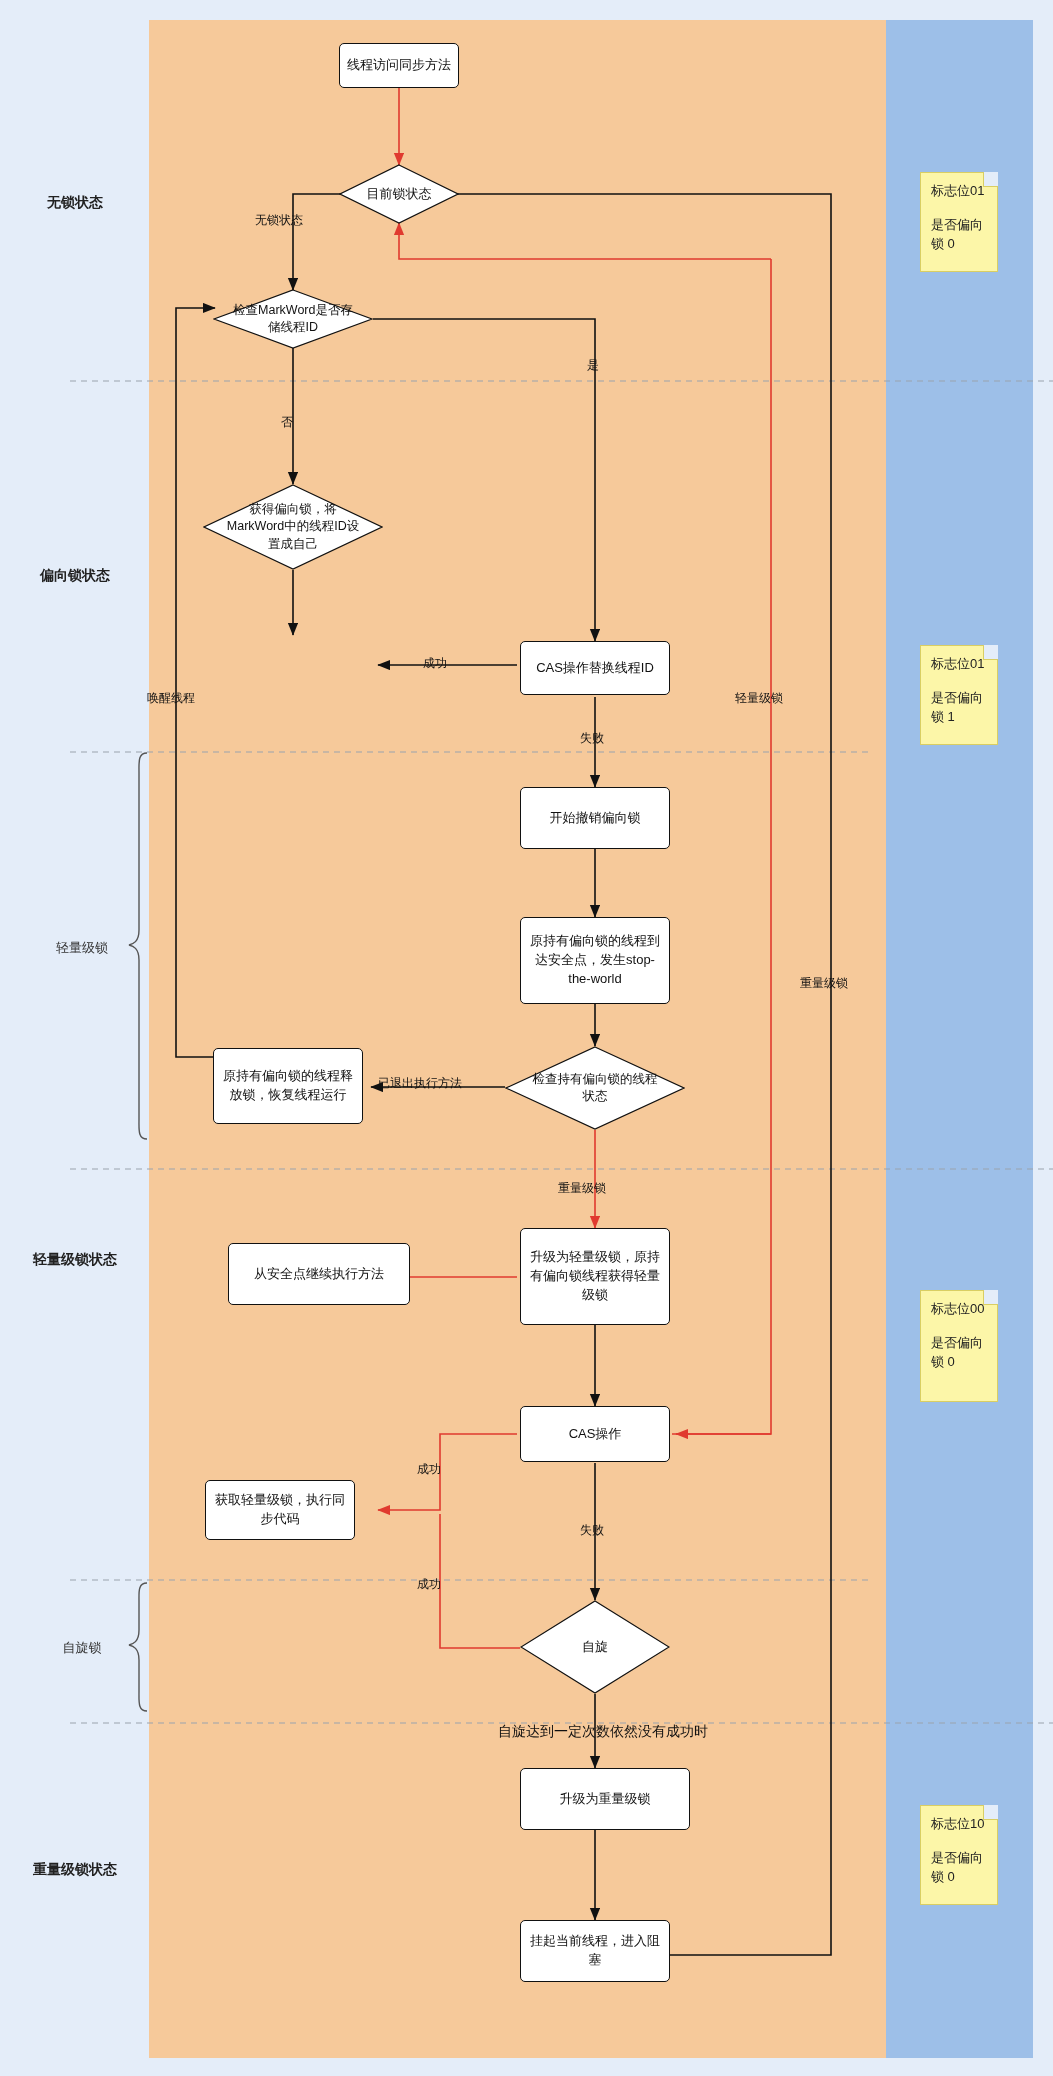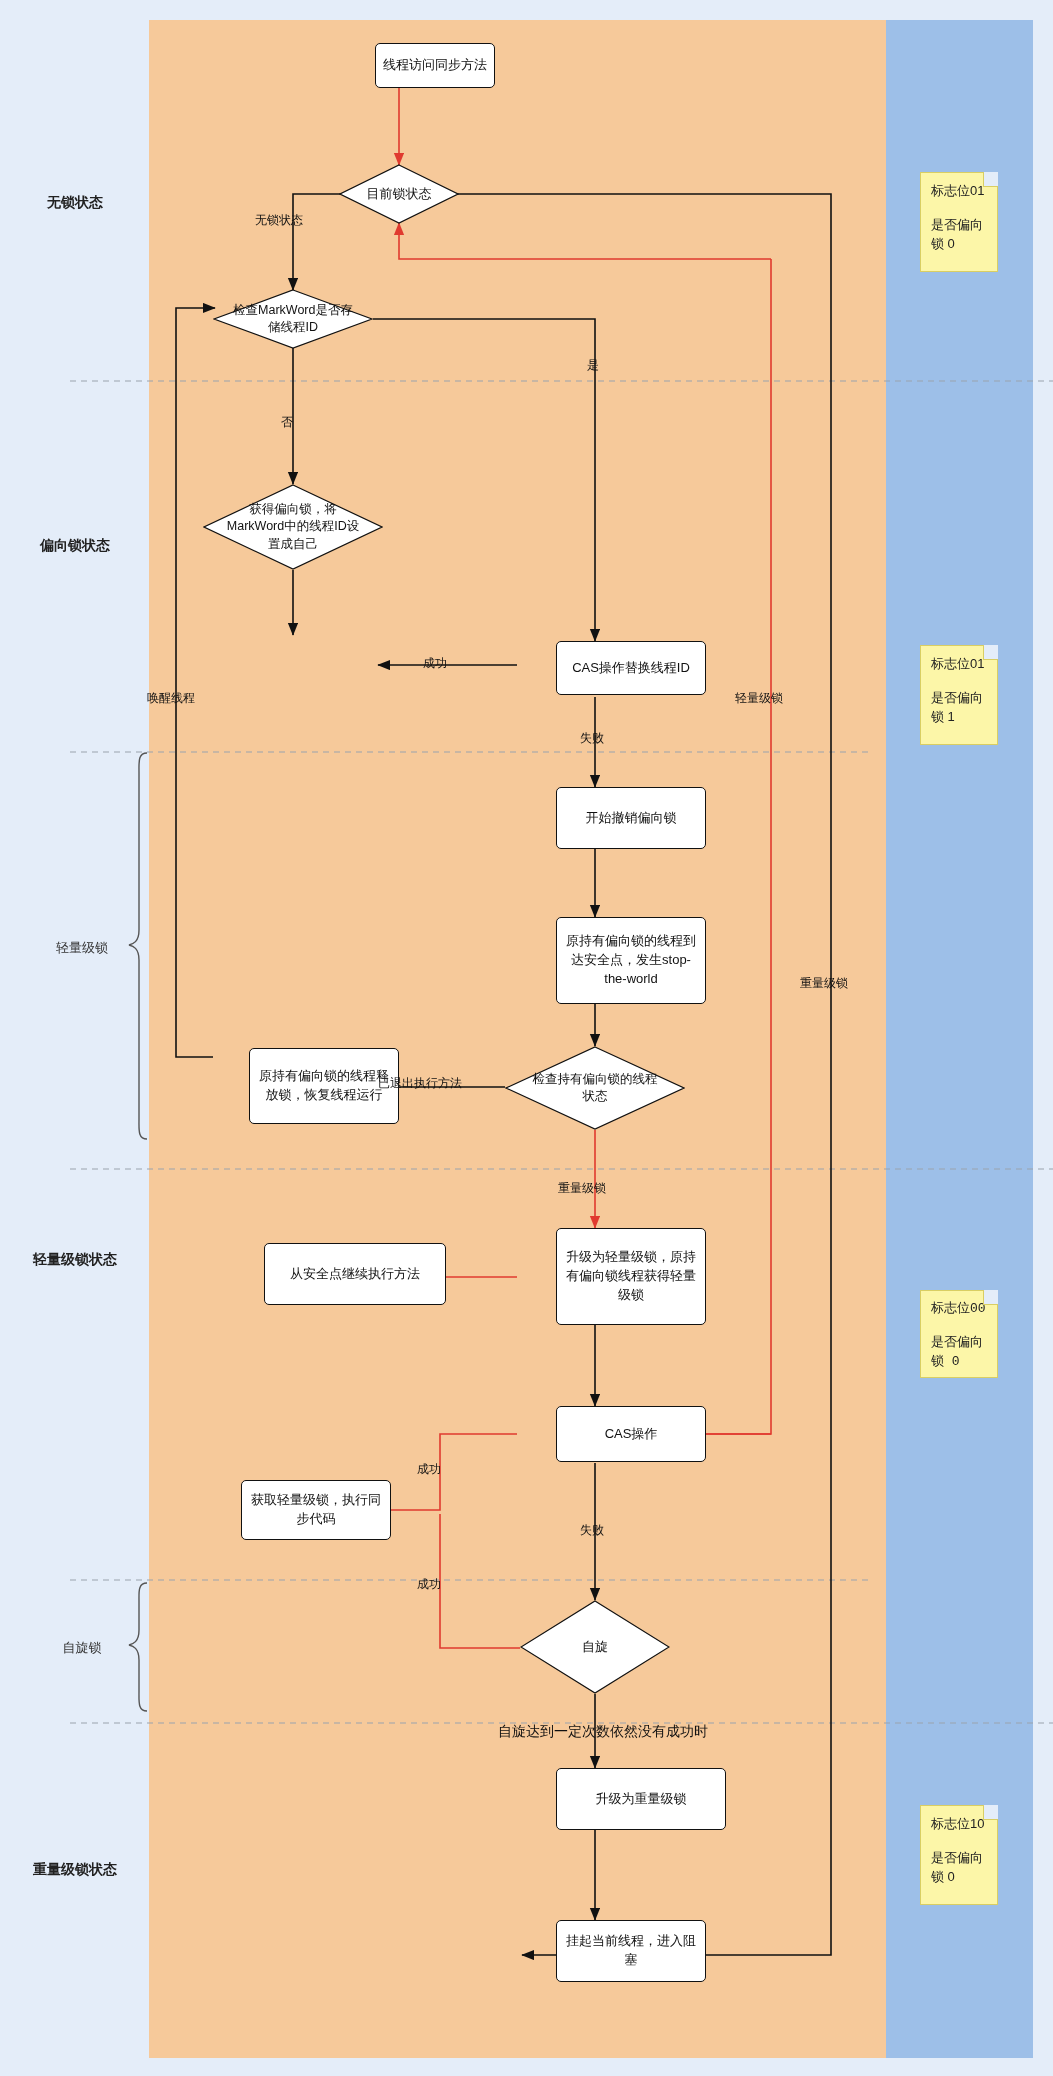--- a/index.html
+++ b/index.html
@@ -37,21 +37,20 @@
     position:absolute;
     background:#ffffff;
     border:1px solid #111;
     border-radius:5px;
     display:flex;align-items:center;justify-content:center;
     text-align:center;
     font-size:13px;color:#111;
     line-height:1.45;
     padding:4px 6px;
     box-sizing:border-box;
-    margin-left:36px;
   }
   .diamond-wrap{position:absolute;}
   .diamond-wrap .dtext{
     position:absolute;left:0;top:0;width:100%;height:100%;
     display:flex;align-items:center;justify-content:center;
     text-align:center;font-size:13px;color:#111;line-height:1.4;
     box-sizing:border-box;padding:0 18px;
   }
   .note{
     position:absolute;
@@ -142,21 +141,21 @@
     <path d="M595,1463 L595,1600" fill="none" stroke="#111" stroke-width="1.6" marker-end="url(#arrB)"></path>
 
     <path d="M520,1648 L440,1648 L440,1514" fill="none" stroke="#e03a2f" stroke-width="1.6"></path>
 
     <path d="M595,1694 L595,1768" fill="none" stroke="#111" stroke-width="1.6" marker-end="url(#arrB)"></path>
 
     <path d="M595,1830 L595,1920" fill="none" stroke="#111" stroke-width="1.6" marker-end="url(#arrB)"></path>
   </svg>
 
   <div class="stage-label" style="top:193px;">无锁状态</div>
-  <div class="stage-label" style="top:536px;">偏向锁状态</div>
+  <div class="stage-label" style="top:566px;">偏向锁状态</div>
   <div class="stage-label" style="top:1250px;">轻量级锁状态</div>
   <div class="stage-label" style="top:1860px;">重量级锁状态</div>
 
   <div class="sub-label" style="left:22px;top:940px;">轻量级锁</div>
   <div class="sub-label" style="left:22px;top:1640px;">自旋锁</div>
 
   <svg class="lines brace" style="left:0;top:0;">
     <path d="M147,753 C138,753 139,762 139,772 L139,930 C139,942 133,944 129,945 C133,946 139,948 139,960 L139,1120 C139,1130 138,1139 147,1139" fill="none" stroke="#555" stroke-width="1.4"></path>
     <path d="M147,1583 C138,1583 139,1592 139,1600 L139,1630 C139,1642 133,1644 129,1645 C133,1646 139,1648 139,1660 L139,1692 C139,1702 138,1711 147,1711" fill="none" stroke="#555" stroke-width="1.4"></path>
   </svg>
@@ -231,21 +230,21 @@
     <div class="note-row">标志位01</div>
     <div class="note-row">是否偏向锁 0</div>
   </div>
 
   <div class="note" style="left:920px;top:645px;width:78px;height:100px;">
     <div class="note-corner"></div>
     <div class="note-row">标志位01</div>
     <div class="note-row">是否偏向锁 1</div>
   </div>
 
-  <div class="note" style="left:920px;top:1290px;width:78px;height:88px;font-family:Liberation Mono, monospace;">
+  <div class="note" style="left:920px;top:1290px;width:78px;height:112px;">
     <div class="note-corner"></div>
     <div class="note-row">标志位00</div>
     <div class="note-row">是否偏向锁 0</div>
   </div>
 
   <div class="note" style="left:920px;top:1805px;width:78px;height:100px;">
     <div class="note-corner"></div>
     <div class="note-row">标志位10</div>
     <div class="note-row">是否偏向锁 0</div>
   </div>

